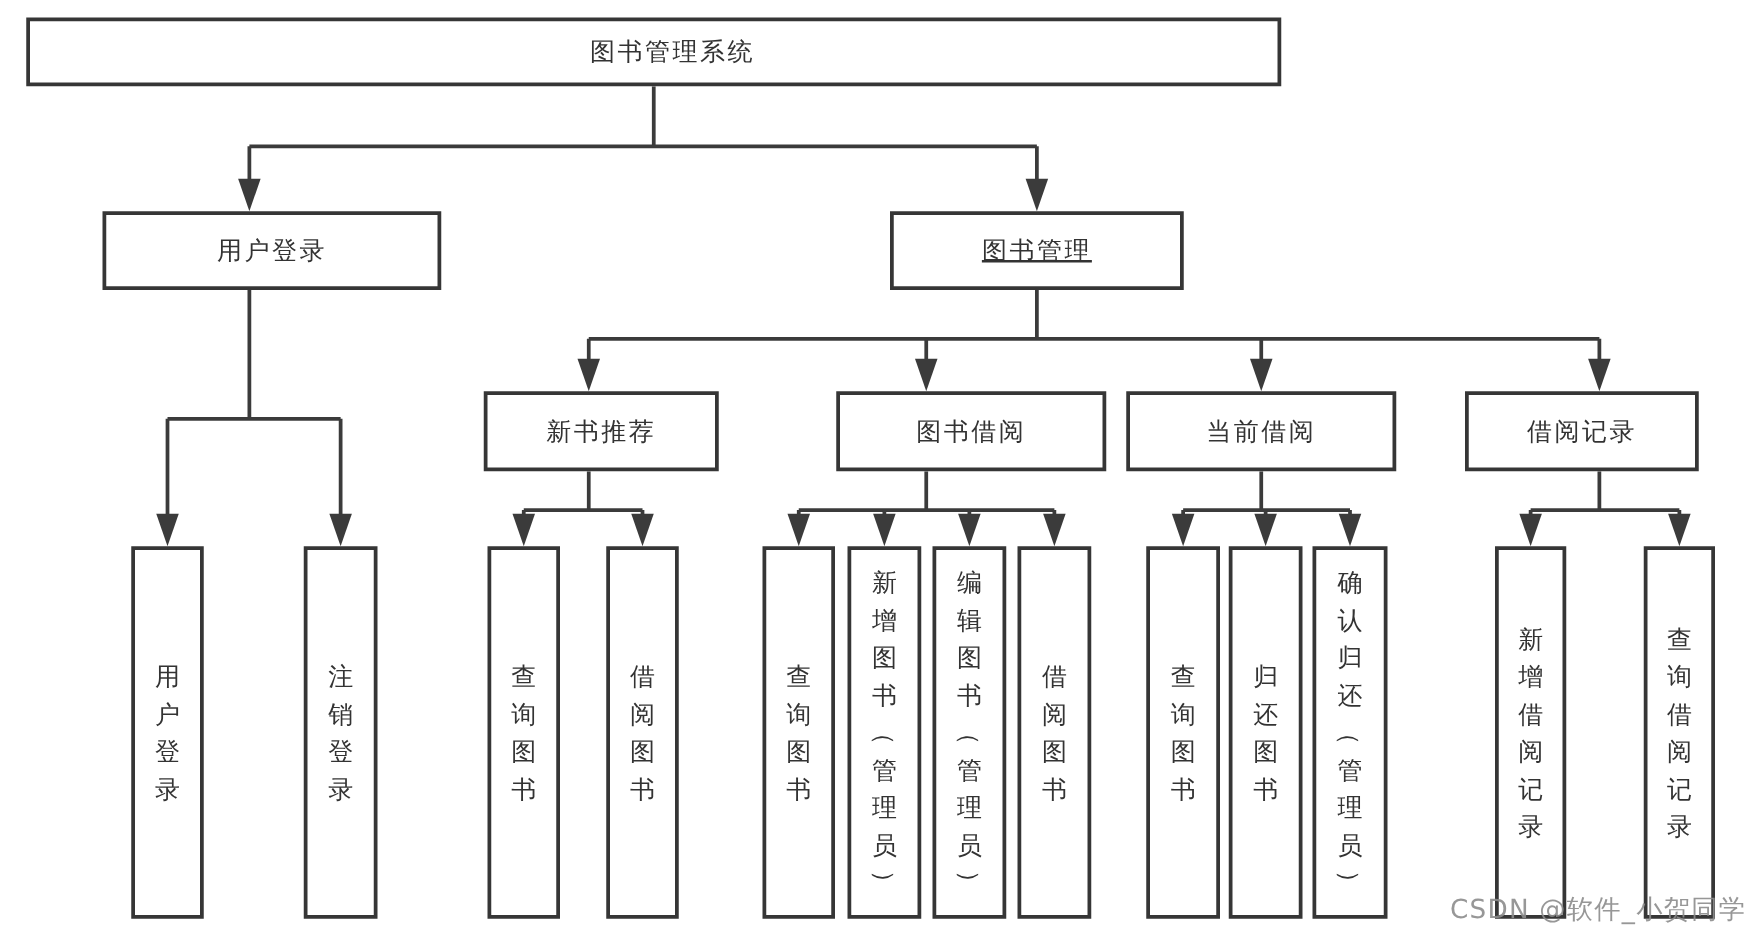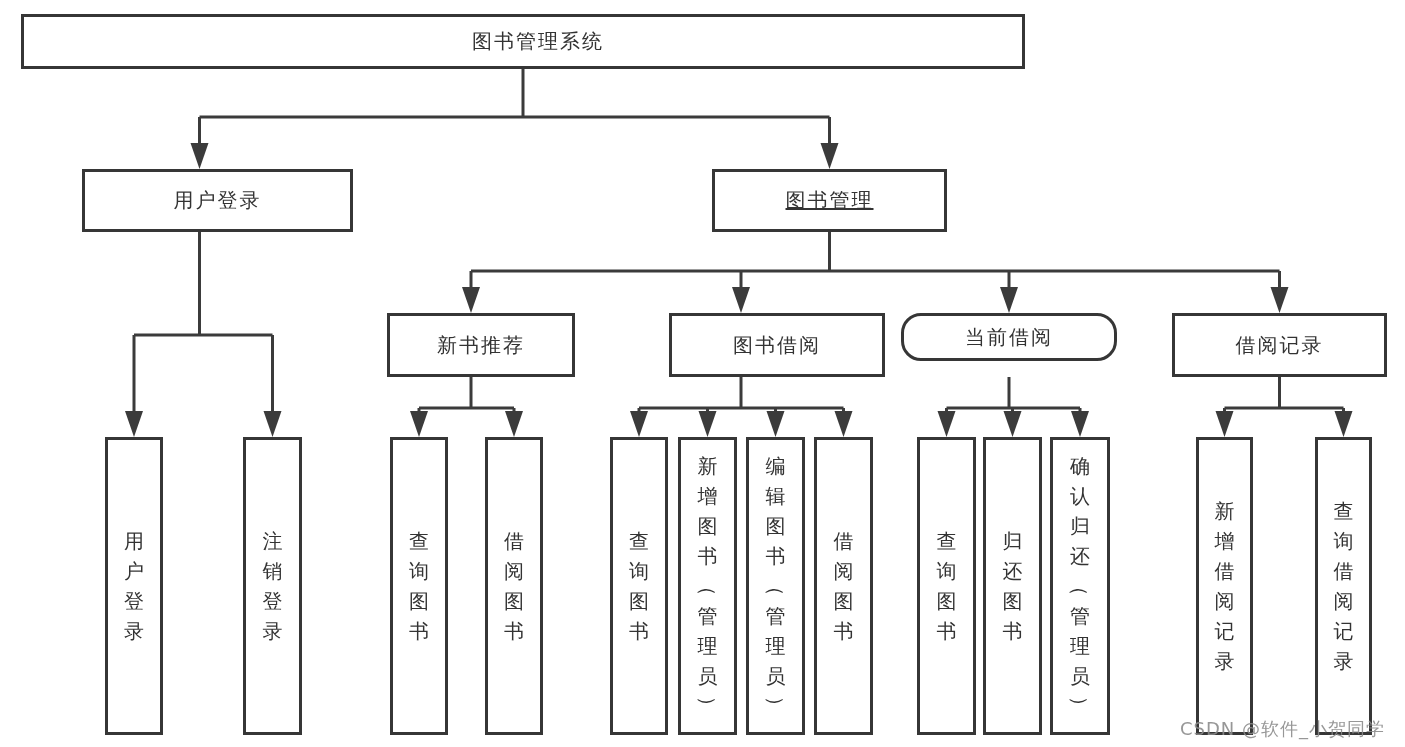--- a/index.html
+++ b/index.html
@@ -6,21 +6,21 @@
   body{font-family:"DejaVu Sans","Liberation Sans",sans-serif;}
   .canvas{position:relative;width:1405px;height:747px;background:#ffffff;overflow:hidden;}
   .wires{position:absolute;left:0;top:0;z-index:1;}
   .node{position:absolute;box-sizing:border-box;border:3px solid #363636;background:#ffffff;
         display:flex;align-items:center;justify-content:center;z-index:2;
         color:#333333;font-size:20px;letter-spacing:2px;}
   .node.vbox{letter-spacing:0;}
   .vlabel{display:flex;flex-direction:column;align-items:center;justify-content:center;height:100%;}
   .vlabel span{display:block;height:30px;line-height:30px;font-size:20px;text-align:center;}
   .vlabel span.rot{transform:rotate(90deg);}
-  .watermark{position:absolute;right:20px;bottom:6px;z-index:3;font-size:18px;
+  .watermark{position:absolute;right:8px;bottom:6px;z-index:3;font-size:21px;
              color:rgba(140,140,140,0.9);letter-spacing:1px;white-space:nowrap;}
 </style>
 </head>
 <body>
 
 <div class="canvas">
   <svg class="wires" id="wires" width="1405" height="747" viewBox="0 0 1405 747">
       <line x1="523" y1="69" x2="523" y2="117" stroke="#3b3b3b" stroke-width="3"></line>
       <line x1="199.5" y1="117" x2="829.5" y2="117" stroke="#3b3b3b" stroke-width="3"></line>
       <line x1="199.5" y1="117" x2="199.5" y2="151" stroke="#3b3b3b" stroke-width="3"></line>
@@ -157,21 +157,21 @@
         </div>
       </div>
       <div class="node vbox" style="left: 814px; top: 437px; width: 59px; height: 298px;">
         <div class="vlabel">
           <span>借</span>
           <span>阅</span>
           <span>图</span>
           <span>书</span>
         </div>
       </div>
-      <div class="node" style="left: 901px; top: 313px; width: 216px; height: 48px; border-radius: 20px;">
+      <div class="node" style="left: 901px; top: 313px; width: 216px; height: 64px;">
         <div>当前借阅</div>
       </div>
       <div class="node vbox" style="left: 917px; top: 437px; width: 59px; height: 298px;">
         <div class="vlabel">
           <span>查</span>
           <span>询</span>
           <span>图</span>
           <span>书</span>
         </div>
       </div>
@@ -189,21 +189,21 @@
           <span>认</span>
           <span>归</span>
           <span>还</span>
           <span class="rot">（</span>
           <span>管</span>
           <span>理</span>
           <span>员</span>
           <span class="rot">）</span>
         </div>
       </div>
-      <div class="node" style="left: 1172px; top: 313px; width: 215px; height: 64px;">
+      <div class="node" style="left: 1172px; top: 313px; width: 187px; height: 64px;">
         <div>借阅记录</div>
       </div>
       <div class="node vbox" style="left: 1196px; top: 437px; width: 57px; height: 298px;">
         <div class="vlabel">
           <span>新</span>
           <span>增</span>
           <span>借</span>
           <span>阅</span>
           <span>记</span>
           <span>录</span>

